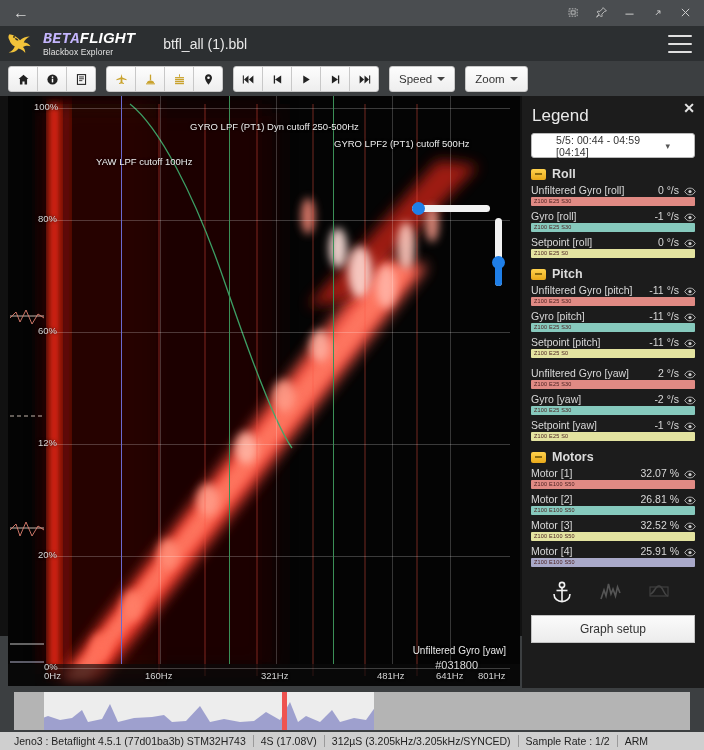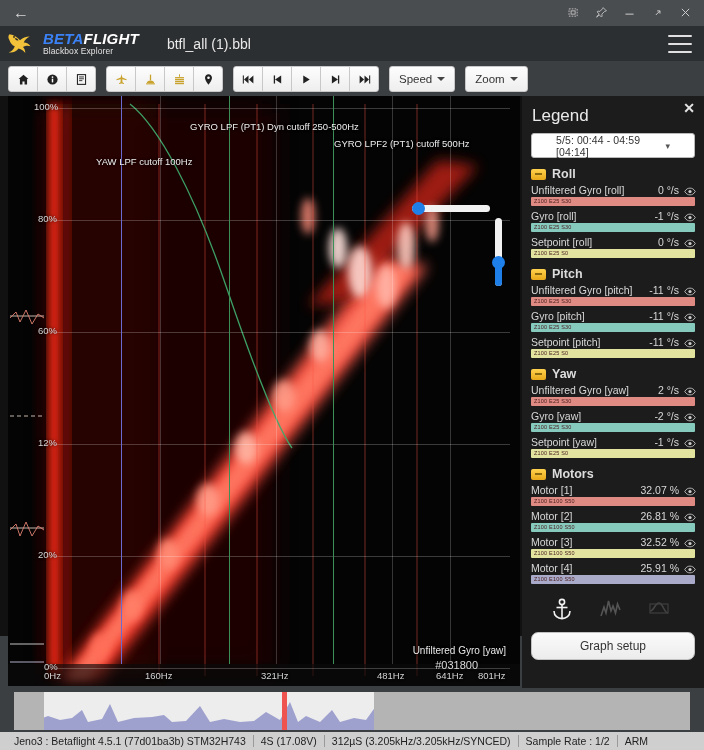--- a/index.html
+++ b/index.html
@@ -33,21 +33,21 @@
   #appbar {
     height: 35px; background: #2c2f31;
     display: flex; align-items: center;
     padding: 0 12px 0 8px; box-sizing: border-box;
     position: relative;
   }
   #logo-wrap { display: flex; align-items: center; gap: 5px; }
   .bf-bird { width: 30px; height: 26px; flex: 0 0 auto; }
   #logo-text { line-height: 1; }
   .bf-name { font-size: 15px; font-weight: bold; font-style: italic; letter-spacing: .2px;}
-  .bf-name .beta { color: #3b82f6; }
+  .bf-name .beta { color: #c4b5fd; font-family: Liberation Mono, monospace; }
   .bf-name .flight { color: #ffffff; }
   .bf-sub { font-size: 8.5px; color: #e2e2e2; margin-top: 1px; letter-spacing: .1px;}
   #filename {
     color: #e9e9e9; font-size: 14px; margin-left: 28px;
   }
   #hamburger {
     margin-left: auto; width: 24px; height: 18px;
     display: flex; flex-direction: column; justify-content: space-between;
     cursor: pointer;
   }
@@ -171,21 +171,21 @@
     box-sizing: border-box; font-family: "Liberation Sans", sans-serif;
   }
   #legend-icons {
     display:flex; justify-content: space-around; align-items:center;
     margin-top: 13px; padding: 0 8px;
   }
   #legend-icons .li { width: 30px; height: 26px; cursor:pointer; }
   #graph-setup {
     margin-top: 9px; height: 26px;
     background: linear-gradient(#fbfbfb,#ececec);
-    border: 1px solid #c2c2c2; border-radius: 7px;
+    border: 1px solid #c2c2c2; border-radius: 0;
     display:flex; align-items:center; justify-content:center;
     font-size: 12px; color: #333; cursor:pointer;
   }
   
   #seekbar {
     position: absolute; left: 0; top: 690px;
     width: 704px; height: 42px; background: #3c3f41;
     padding: 2px 14px; box-sizing: border-box;
   }
   #seek-inner { position:relative; width: 100%; height: 38px; background:#ededed; overflow:hidden;}
@@ -571,24 +571,20 @@
             <span class="series-val">-11 °/s</span>
             <span class="eye"><svg width="12" height="9" viewBox="0 0 16 11">
                 <path d="M1 5.5C3 2 5.4 1 8 1s5 1 7 4.5C13 9 10.6 10 8 10S3 9 1 5.5z" fill="none" stroke="#cfcfcf" stroke-width="1.1"></path>
                 <circle cx="8" cy="5.5" r="2.1" fill="#cfcfcf"></circle>
               </svg></span>
           </div>
           <div class="series-bar" style="background: rgb(227, 227, 160);">Z100 E25 S0</div>
         </div>
       </div>
       <div class="grp">
-        <div class="grp-head">
-          <span class="grp-swatch"></span>
-          <span class="grp-name">Yaw</span>
-        </div>
         <div class="series">
           <div class="series-top">
             <span class="series-name">Unfiltered Gyro [yaw]</span>
             <span class="series-val">2 °/s</span>
             <span class="eye"><svg width="12" height="9" viewBox="0 0 16 11">
                 <path d="M1 5.5C3 2 5.4 1 8 1s5 1 7 4.5C13 9 10.6 10 8 10S3 9 1 5.5z" fill="none" stroke="#cfcfcf" stroke-width="1.1"></path>
                 <circle cx="8" cy="5.5" r="2.1" fill="#cfcfcf"></circle>
               </svg></span>
           </div>
           <div class="series-bar" style="background: rgb(224, 138, 132);">Z100 E25 S30</div>

